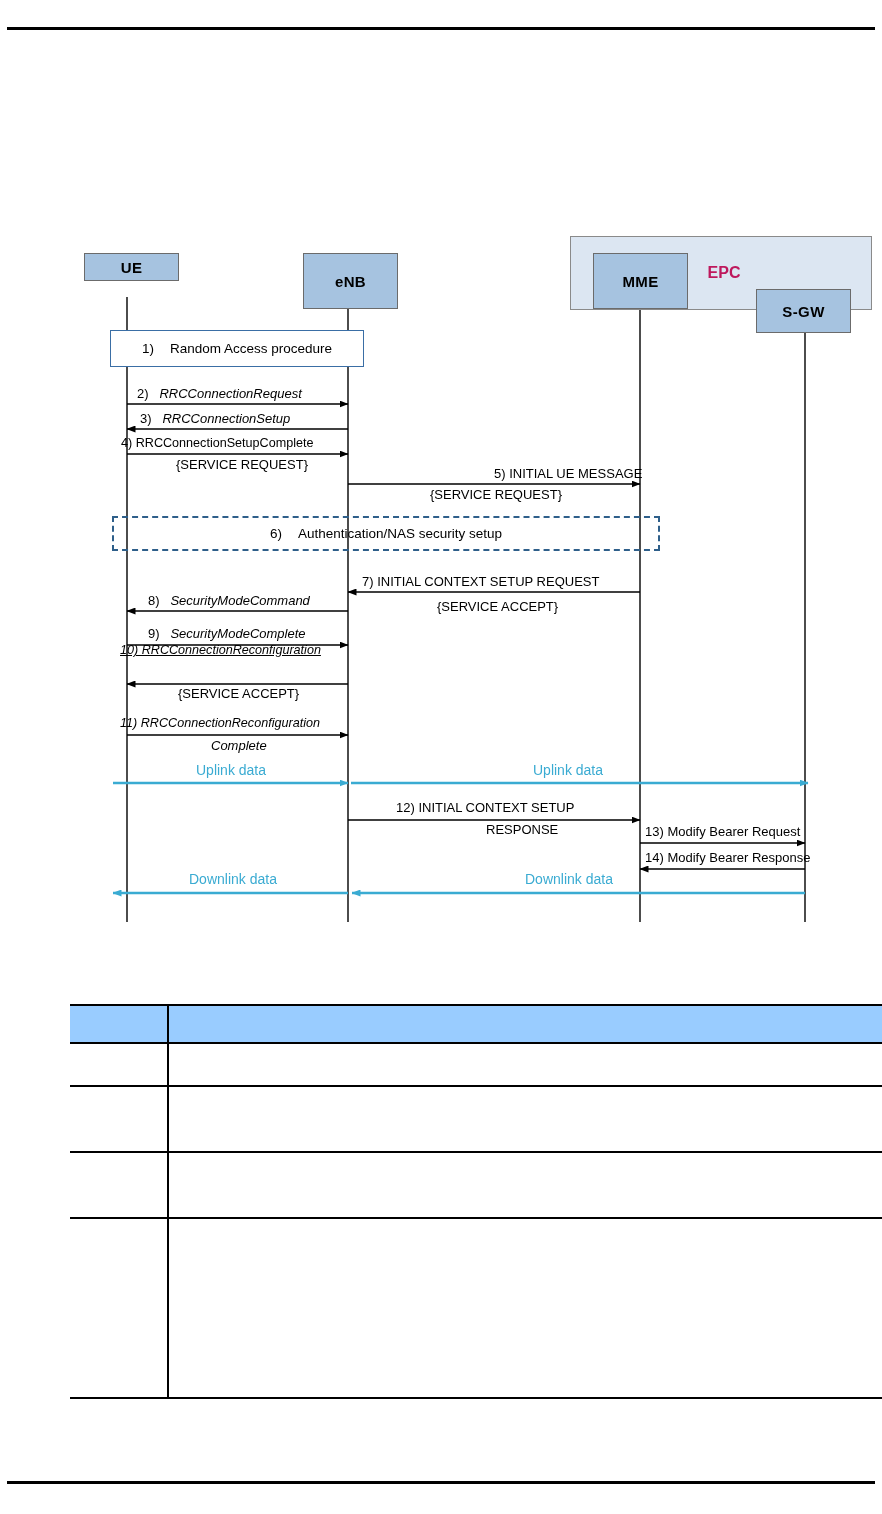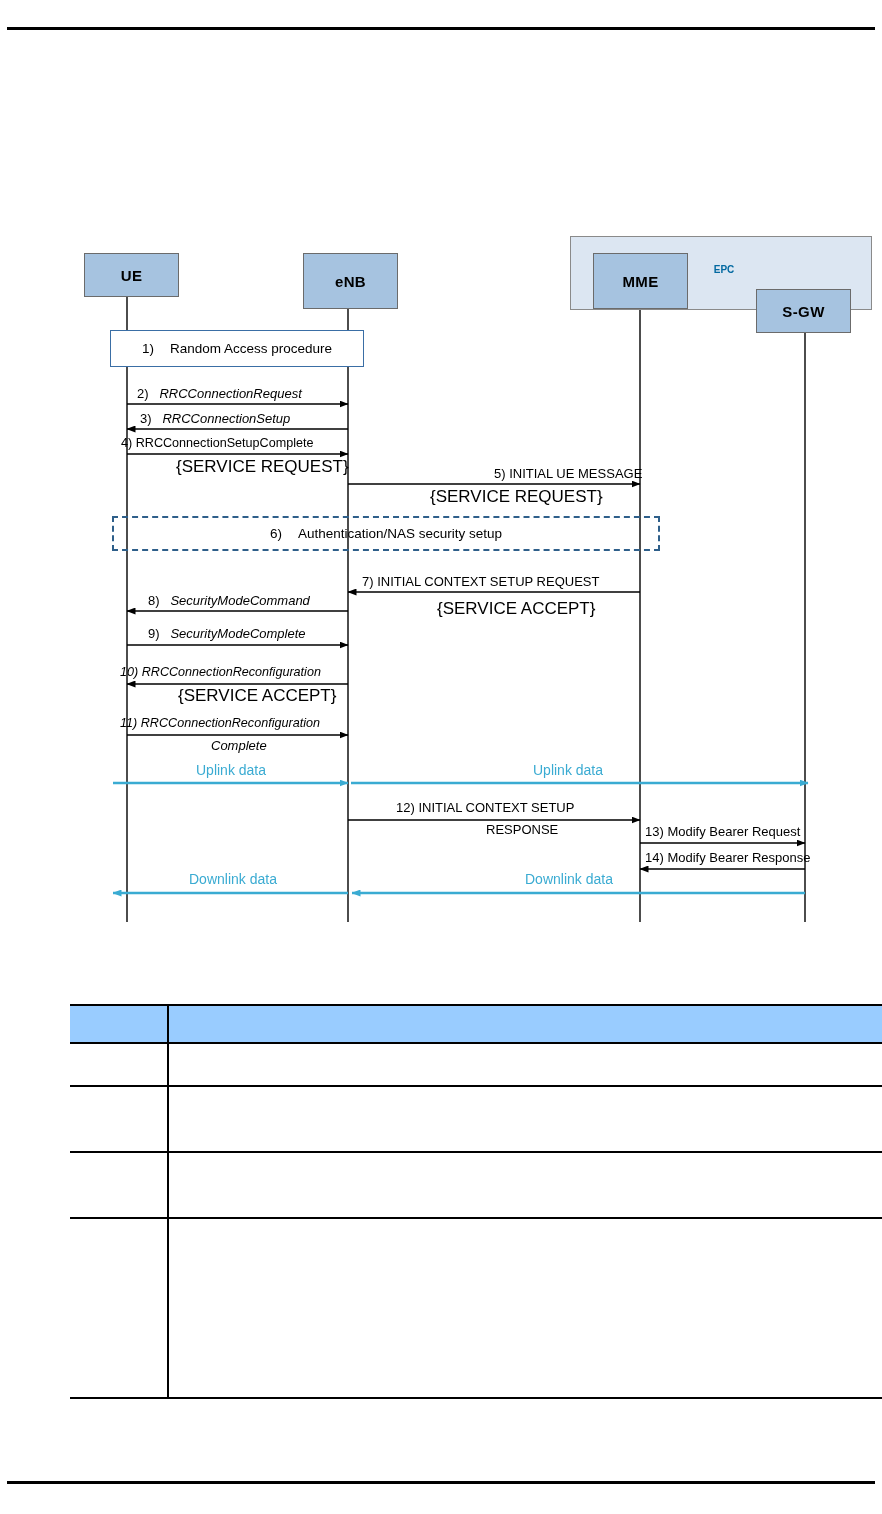--- a/index.html
+++ b/index.html
@@ -50,21 +50,21 @@
     border: 1.5px solid #6b6b6b;
     box-sizing: border-box;
     display: flex;
     align-items: center;
     justify-content: center;
     font-weight: bold;
     font-size: 15px;
     color: #000;
     letter-spacing: 0.4px;
   }
-  #node-ue  { left: 84px;  top: 253px; width: 95px; height: 44px; }
+  #node-ue  { left: 84px;  top: 253px; width: 95px; height: 28px; }
   #node-enb { left: 303px; top: 253px; width: 95px; height: 56px; }
   #node-mme { left: 593px; top: 253px; width: 95px; height: 56px; }
   #node-sgw { left: 756px; top: 253px; width: 95px; height: 44px; margin-top: 36px; }
 
   #epc-container {
     position: absolute;
     left: 570px;
     top: 236px;
     width: 302px;
     height: 74px;
@@ -72,22 +72,22 @@
     border: 1.5px solid #8a8a8a;
     box-sizing: border-box;
   }
   #epc-label {
     position: absolute;
     left: 697px;
     top: 264px;
     width: 54px;
     text-align: center;
     font-weight: bold;
-    font-size: 10px;
-    color: #0369a1;
+    font-size: 16px;
+    color: #be185d;
   }
 
   
   .frame-box {
     position: absolute;
     box-sizing: border-box;
     display: flex;
     align-items: center;
     justify-content: center;
     background: #ffffff;
@@ -110,38 +110,38 @@
   
   .msg {
     position: absolute;
     font-size: 13px;
     color: #000;
     white-space: nowrap;
     line-height: 1.05;
   }
   .msg.italic { font-style: italic; }
   .msg .num { font-style: normal; }
-  .msg.sub { font-size: 17px; }
+  .msg.sub { font-size: 13px; }
   .msg.data {
     color: #3aabd2;
     font-size: 14px;
   }
 
   
   #m2      { left: 137px; top: 387px; }
   #m3      { left: 140px; top: 412px; }
   #m4      { left: 121px; top: 437px; font-size: 12.6px; }
   #m4sub   { left: 176px; top: 458px; }
   #m5      { left: 494px; top: 467px; text-align: right; }
   #m5sub   { left: 430px; top: 488px; }
   #m7      { left: 362px; top: 575px; }
   #m7sub   { left: 437px; top: 600px; }
   #m8      { left: 148px; top: 594px; }
   #m9      { left: 148px; top: 627px; }
-  #m10     { left: 120px; top: 666px; font-size: 12.6px; }
+  #m10     { left: 120px; top: 644px; font-size: 12.6px; text-decoration: underline; }
   #m10sub  { left: 178px; top: 687px; }
   #m11     { left: 120px; top: 717px; font-size: 12.6px; }
   #m11sub  { left: 211px; top: 739px; font-style: italic; font-size: 13px; }
   #ul1     { left: 196px; top: 763px; }
   #ul2     { left: 533px; top: 763px; }
   #m12     { left: 396px; top: 801px; }
   #m12sub  { left: 486px; top: 823px; }
   #m13     { left: 645px; top: 825px; }
   #m14     { left: 645px; top: 851px; }
   #dl1     { left: 189px; top: 872px; }

